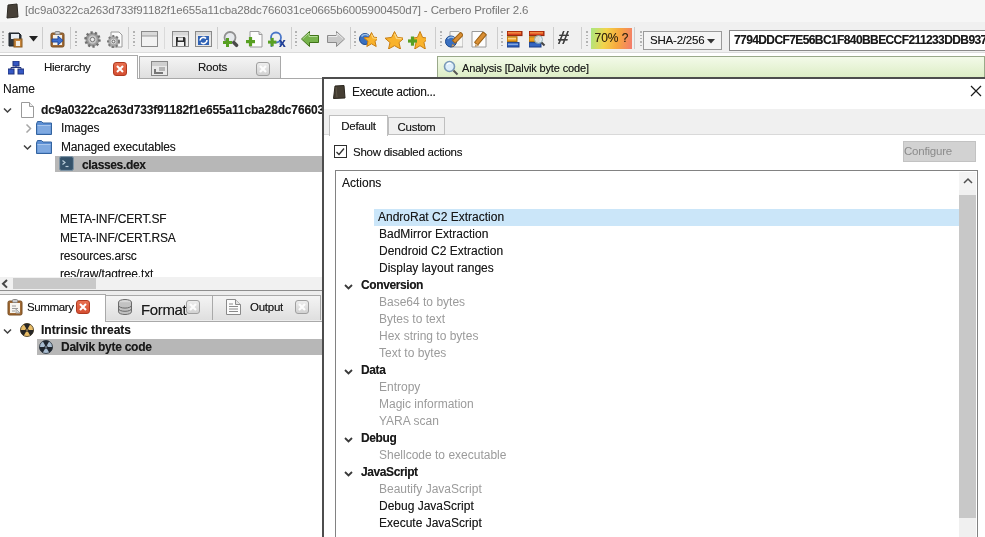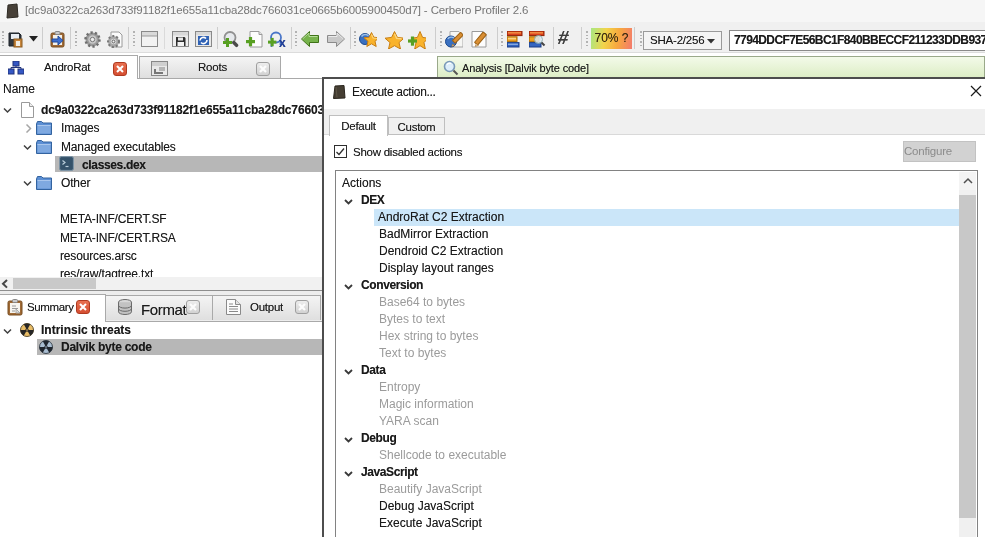--- a/index.html
+++ b/index.html
@@ -208,21 +208,21 @@
   <div class="tabline" style="width:985px"></div>
   <div class="tab active" style="left:0;width:138px;border-left:none"></div>
   <div class="tab" style="left:139px;width:142px"></div>
   <div class="tab" style="left:437px;width:548px;background:linear-gradient(#f3fae9,#dcedc4);border-color:#9aa98a"></div>
   <svg class="abs" style="left:8px;top:8px" width="16" height="14">
         <rect x="5" y="0" width="6" height="5" fill="#3457c4" stroke="#20337a"></rect>
         <rect x="0" y="8" width="6" height="5" fill="#3457c4" stroke="#20337a"></rect>
         <rect x="10" y="8" width="6" height="5" fill="#3457c4" stroke="#20337a"></rect>
         <path d="M8 5 L8 6.5 M3 8 L3 6.5 L13 6.5 L13 8" stroke="#20337a" fill="none"></path>
       </svg>
-  <div class="abs" style="left:44px;top:8px;font-size:11.5px;letter-spacing:-0.3px">AndroRat</div>
+  <div class="abs" style="left:44px;top:8px;font-size:11.5px;letter-spacing:-0.3px">Hierarchy</div>
   <div class="xbtn xred" style="left:113px;top:9px">
         <svg style="position:absolute;left:2px;top:2px" width="8" height="8">
           <path d="M1 1 L7 7 M7 1 L1 7" stroke="#fff" stroke-width="2.1"></path>
         </svg>
       </div>
   <svg class="abs" style="left:151px;top:8px" width="17" height="15">
         <rect x="0.5" y="0.5" width="16" height="14" fill="#e9e9e9" stroke="#888"></rect>
         <rect x="1" y="1" width="15" height="4" fill="#cfcfcf"></rect>
         <path d="M4 8 L4 12 L12 12" stroke="#777" stroke-width="2" fill="none"></path>
         <rect x="8" y="6" width="6" height="4" fill="#b5b5b5"></rect>
@@ -277,31 +277,20 @@
   </div>
   <div class="trow" style="top:77px">
     <div class="abs" style="left:55px;top:0px;width:382px;height:16px;background:#b7b7b7"></div>
     <svg class="ticn" style="left:59px;top:0px" width="15" height="15">
           <rect x="0.5" y="0.5" width="14" height="14" rx="2" fill="#3c5970" stroke="#7c93a5"></rect>
           <rect x="2" y="2" width="11" height="11" fill="#34526a"></rect>
           <path d="M3.5 4.5 L6 6.5 L3.5 8.5" stroke="#b9cdd9" stroke-width="1.2" fill="none"></path>
           <path d="M6.5 10.5 L9.5 10.5" stroke="#b9cdd9" stroke-width="1.2"></path>
         </svg>
     <span class="bold" style="position:absolute;left:82px;letter-spacing:-0.35px">classes.dex</span>
-  </div>
-  <div class="trow" style="top:95px">
-    <svg class="chev" style="left:22px;top:4px" width="11" height="11">
-          <path d="M2 3.5 L5.5 7 L9 3.5" stroke="#404040" stroke-width="1.5" fill="none"></path>
-        </svg>
-    <svg class="ticn" style="left:36px;top:2px" width="17" height="14">
-          <path d="M0.5 3 L0.5 13.5 L15.5 13.5 L15.5 2 L7 2 L5.5 0.5 L1.5 0.5 Z" fill="#5c8fd4" stroke="#33639f"></path>
-          <path d="M1.5 4 L14.5 4 L14.5 12.5 L1.5 12.5 Z" fill="#7fa9e0"></path>
-          <path d="M1.5 4.5 L14.5 4.5" stroke="#a9c6ec"></path>
-        </svg>
-    <span style="position:absolute;left:61px">Other</span>
   </div>
   <div class="trow" style="top:131px">
         <span style="position:absolute;left:60px">META-INF/CERT.SF</span>
       </div>
   <div class="trow" style="top:150px">
         <span style="position:absolute;left:60px">META-INF/CERT.RSA</span>
       </div>
   <div class="trow" style="top:168px">
         <span style="position:absolute;left:60px">resources.arsc</span>
       </div>
@@ -404,26 +393,20 @@
   </div>
   <div class="abs" style="left:10px;top:66px;width:13px;height:13px;background:#fff;border:1px solid #2e2e2e">
     <svg style="position:absolute;left:1px;top:2px" width="9" height="8">
           <path d="M0.5 4 L3 6.5 L8 0.5" stroke="#2e2e2e" stroke-width="1.3" fill="none"></path>
         </svg>
   </div>
   <div class="abs" style="left:29px;top:66px;line-height:14px;font-size:11.5px;letter-spacing:-0.25px">Show disabled actions</div>
   <div class="abs" style="left:579px;top:62px;width:73px;height:21px;background:#d2d2d2;border:1px solid #c2c2c2;color:#8b8b8b;text-align:left;line-height:19px;text-shadow:none;font-size:11.5px;letter-spacing:-0.2px">Configure</div>
   <div id="dlglist">
     <div class="lrow" style="top:4px;left:6px">Actions</div>
-    <div class="lrow" style="top:21px">
-          <svg class="chev" style="left:7px;top:5px" width="11" height="10">
-            <path d="M2 3 L5.5 6.5 L9 3" stroke="#3a3a3a" stroke-width="1.8" fill="none"></path>
-          </svg>
-          <span class="grp" style="position:absolute;left:25px">DEX</span>
-        </div>
     <div class="lrow" style="top:38px">
           <div class="abs" style="left:38px;top:0;width:586px;height:17px;background:#cbe6f9"></div>
           <span style="position:absolute;left:42px">AndroRat C2 Extraction</span>
         </div>
     <div class="lrow" style="top:55px;left:43px">BadMirror Extraction</div>
     <div class="lrow" style="top:72px;left:43px">Dendroid C2 Extraction</div>
     <div class="lrow" style="top:89px;left:43px">Display layout ranges</div>
     <div class="lrow" style="top:106px">
           <svg class="chev" style="left:7px;top:5px" width="11" height="10">
             <path d="M2 3 L5.5 6.5 L9 3" stroke="#3a3a3a" stroke-width="1.8" fill="none"></path>

